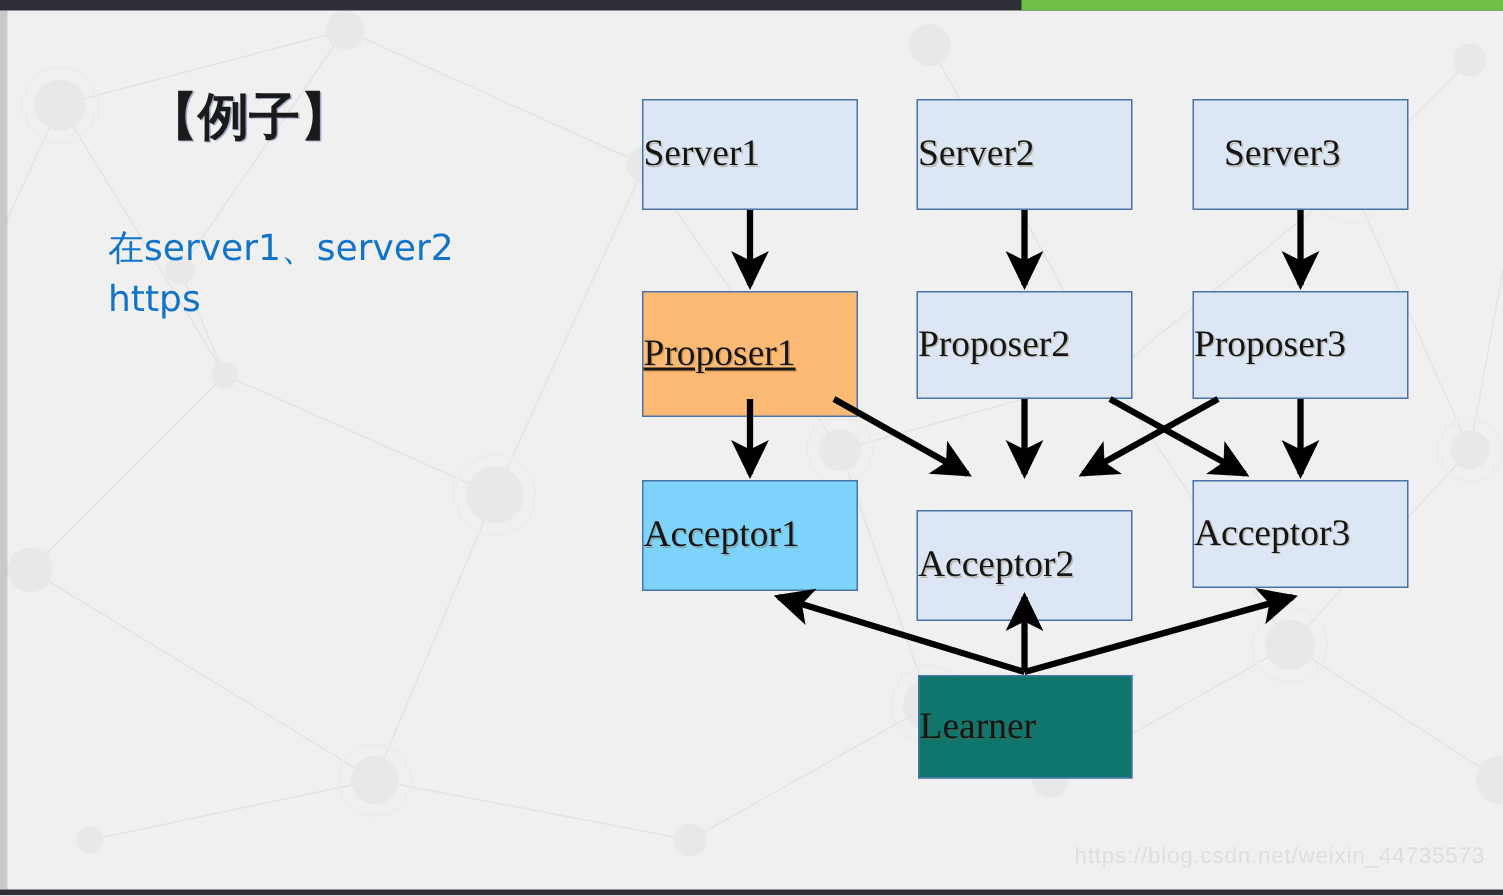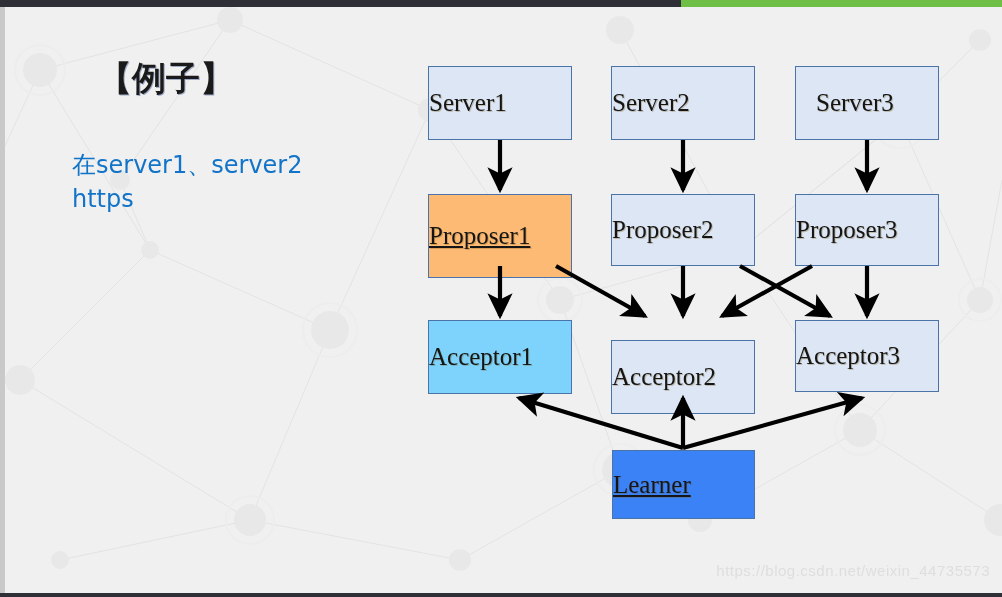--- a/index.html
+++ b/index.html
@@ -243,20 +243,20 @@
         </div>
         <div class="node" style="left: 428px; top: 320px; width: 144px; height: 74px; background: #7dd3fc; border-color: rgb(74, 116, 168);">
           <span>Acceptor1</span>
         </div>
         <div class="node" style="left: 611px; top: 324px; width: 144px; height: 74px; background: rgb(220, 230, 244); border-color: rgb(74, 116, 168); margin-top: 16px;">
           <span>Acceptor2</span>
         </div>
         <div class="node" style="left: 795px; top: 320px; width: 144px; height: 72px; background: rgb(220, 230, 244); border-color: rgb(74, 116, 168);">
           <span>Acceptor3</span>
         </div>
-        <div class="node" style="left: 612px; top: 450px; width: 143px; height: 69px; background: #3b82f6; border-color: rgb(74, 116, 168); text-decoration: underline;">
+        <div class="node" style="left: 612px; top: 450px; width: 143px; height: 69px; background: #0f766e; border-color: rgb(74, 116, 168);">
           <span>Learner</span>
         </div>
       </div>
   </div>
 
   <div class="watermark">https://blog.csdn.net/weixin_44735573</div>
 </div>
 
 </body></html>

